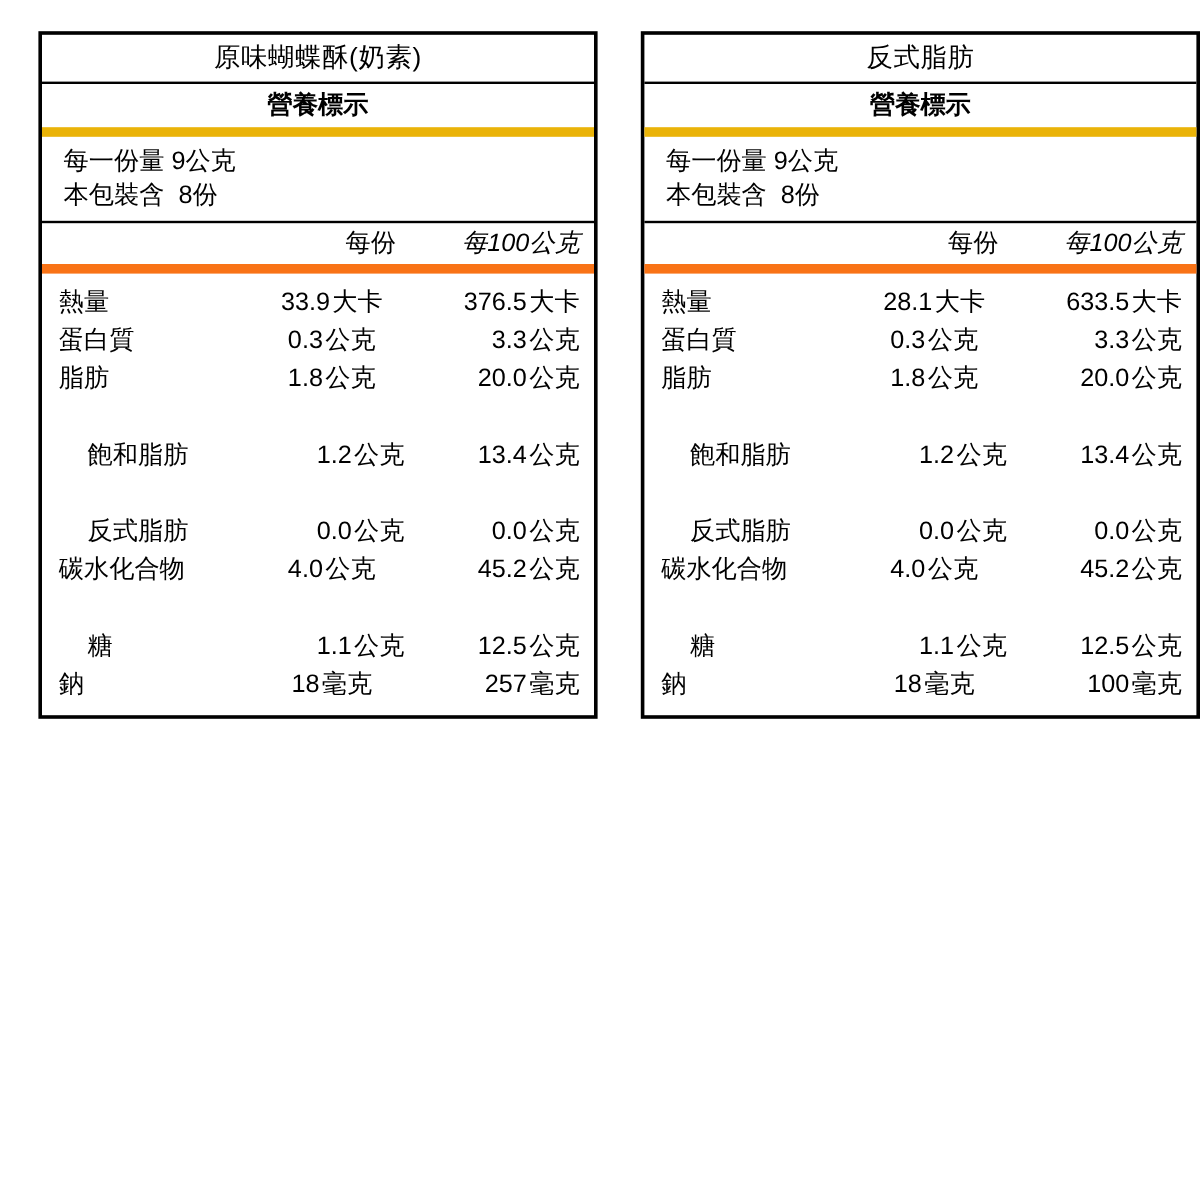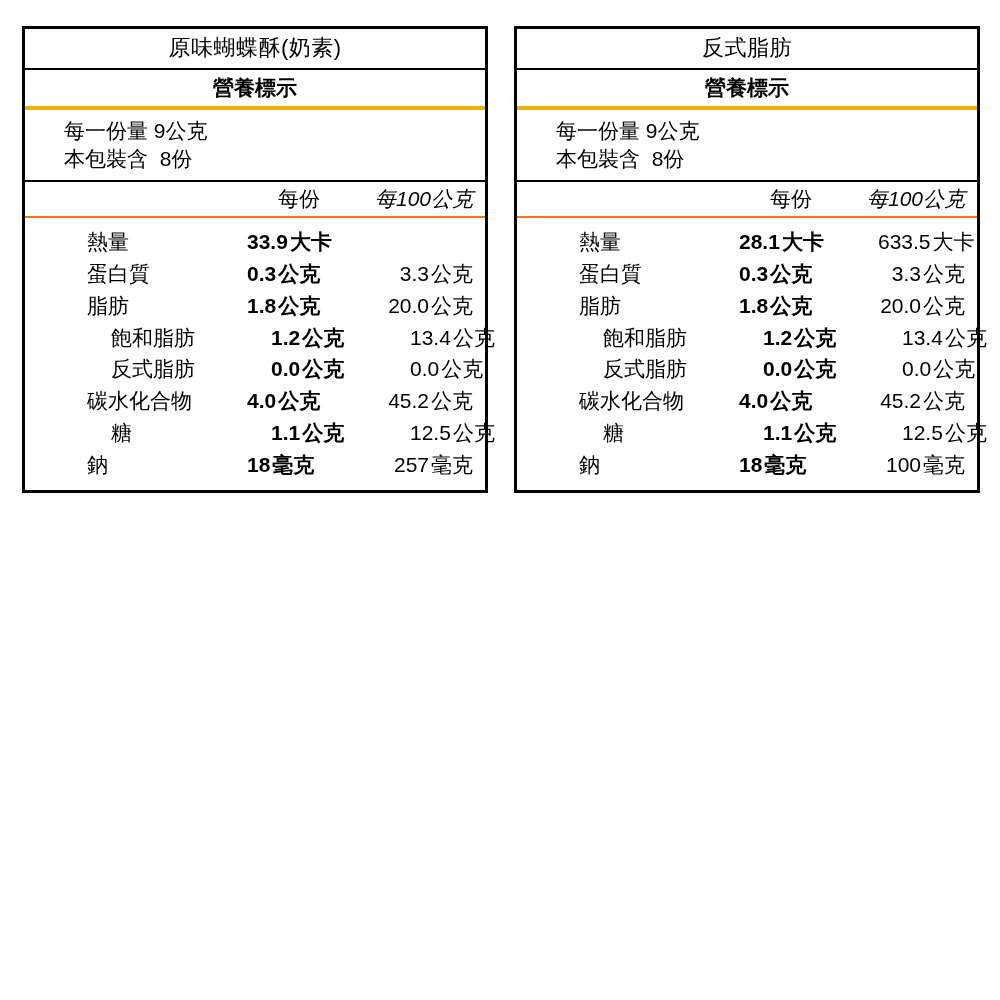--- a/index.html
+++ b/index.html
@@ -11,24 +11,24 @@
     font-family: "Liberation Sans", sans-serif;
   }
   .page {
     position: relative;
     width: 1000px;
     height: 1000px;
     background: #ffffff;
   }
   .panels {
     position: absolute;
-    left: 22px;
+    left: 32px;
     top: 26px;
     display: flex;
-    gap: 26px;
+    gap: 36px;
   }
   .panel {
     width: 466px;
     border: 3px solid #000000;
     box-sizing: border-box;
     background: #ffffff;
     color: #000000;
   }
   .title {
     text-align: center;
@@ -36,68 +36,66 @@
     line-height: 1;
     padding: 8px 4px 9px 4px;
     border-bottom: 2px solid #000000;
     letter-spacing: 0.5px;
   }
   .subtitle {
     text-align: center;
     font-size: 21px;
     line-height: 1;
     padding: 7px 4px 8px 4px;
-    border-bottom: 4px solid #eab308;
+    border-bottom: 8px solid #eab308;
     font-weight: 600;
   }
   .serving {
     padding: 7px 0 7px 18px;
     border-bottom: 2px solid #000000;
     font-size: 21px;
     line-height: 1.33;
   }
   .serving div {
     white-space: pre;
-    margin-left: 21px;
   }
   .colhead {
     display: flex;
-    border-bottom: 2px solid #f97316;
+    border-bottom: 8px solid #f97316;
     font-size: 21px;
     line-height: 1;
     padding: 6px 0 7px 0;
     align-items: center;
   }
   .colhead .c-name { flex: 0 0 160px; }
   .colhead .c-per { flex: 0 0 135px; text-align: right; padding-right: 4px;}
   .colhead .c-hundred { flex: 1 1 auto; text-align: right; padding-right: 12px; font-style: italic;}
   .rows {
     padding: 8px 0 9px 0;
   }
   .row {
     display: flex;
     align-items: baseline;
     font-size: 21px;
     line-height: 1.52;
-    padding-left: 48px;
   }
   .row .c-name {
     flex: 0 0 160px;
     padding-left: 14px;
     white-space: pre;
   }
   .row .c-name.indent {
     padding-left: 38px;
+    margin-top: 32px;
   }
   .row .c-per {
     flex: 0 0 135px;
-    text-align: left;
+    text-align: center;
     padding-right: 4px;
     white-space: pre;
-    font-weight: bold;
   }
   .row .c-hundred {
     flex: 1 1 auto;
     text-align: right;
     padding-right: 12px;
     white-space: pre;
   }
   .num { letter-spacing: 0px; }
   .unit { margin-left: 2px; }
 </style>
@@ -116,20 +114,21 @@
       </div>
       <div class="colhead">
         <div class="c-name"></div>
         <div class="c-per">每份</div>
         <div class="c-hundred">每100公克</div>
       </div>
       <div class="rows">
         <div class="row">
           <div class="c-name">熱量</div>
           <div class="c-per"><span class="num">33.9</span><span class="unit">大卡</span></div>
+          <div class="c-hundred"><span class="num">376.5</span><span class="unit">大卡</span></div>
         </div>
         <div class="row">
           <div class="c-name">蛋白質</div>
           <div class="c-per"><span class="num">0.3</span><span class="unit">公克</span></div>
           <div class="c-hundred"><span class="num">3.3</span><span class="unit">公克</span></div>
         </div>
         <div class="row">
           <div class="c-name">脂肪</div>
           <div class="c-per"><span class="num">1.8</span><span class="unit">公克</span></div>
           <div class="c-hundred"><span class="num">20.0</span><span class="unit">公克</span></div>

